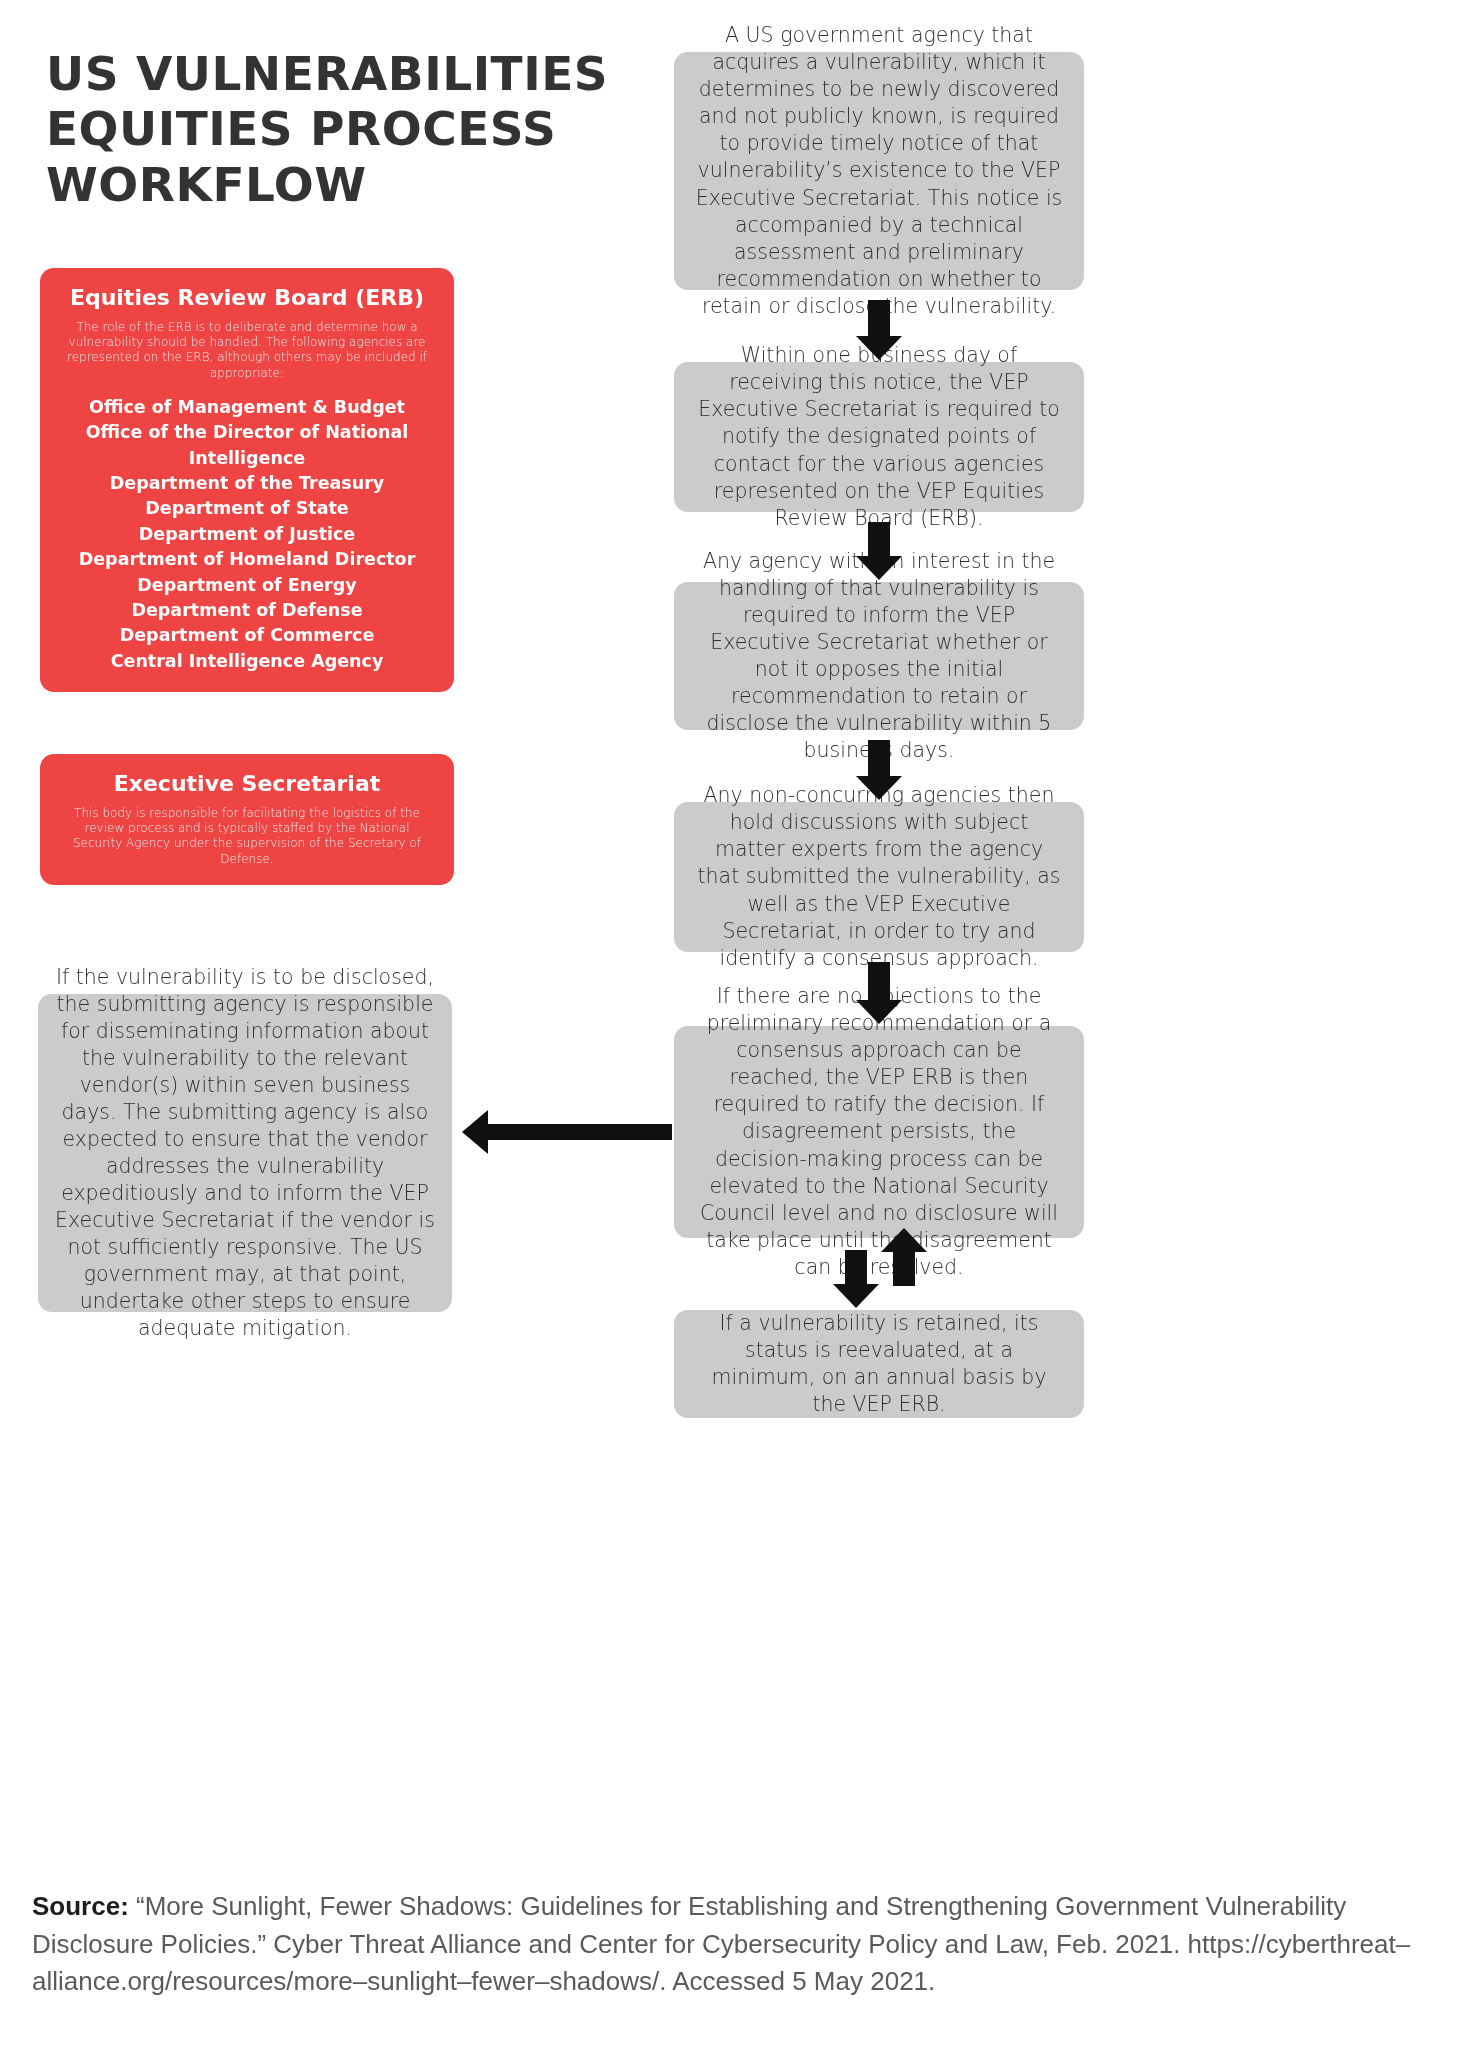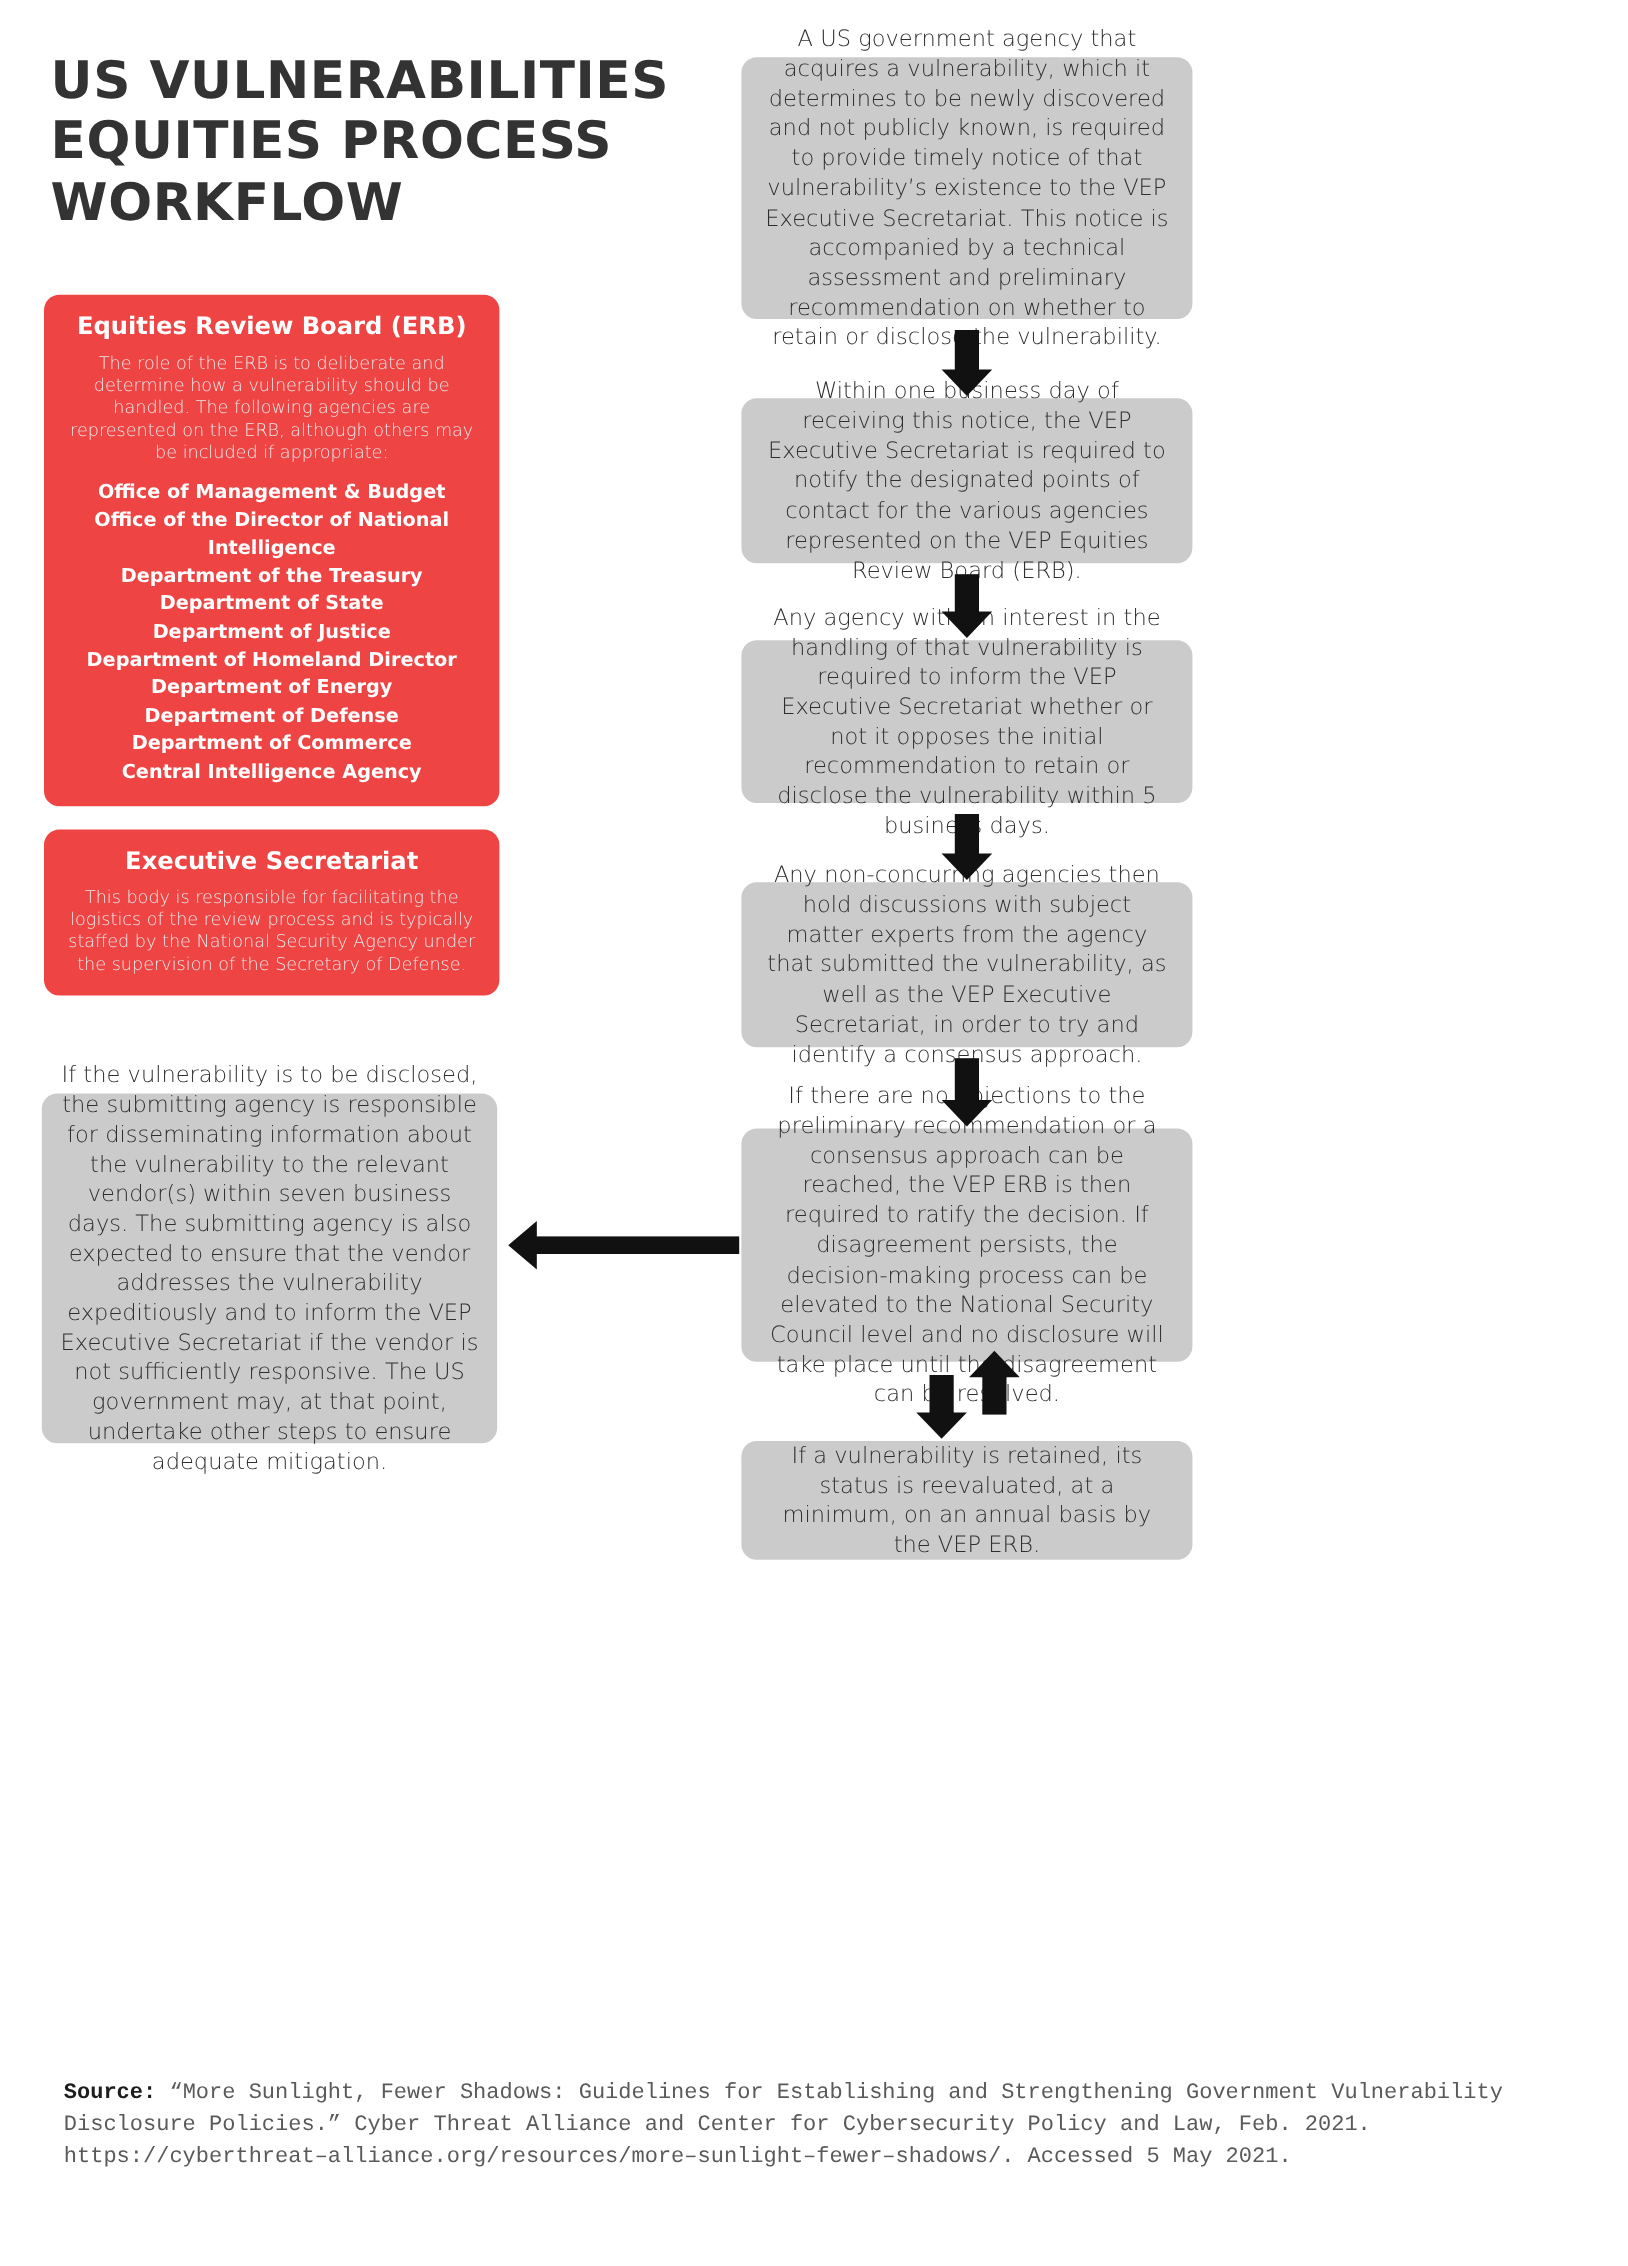--- a/index.html
+++ b/index.html
@@ -41,21 +41,21 @@
     text-align: center;
   }
   .dark-card .card-title {
     font-size: 22px;
     font-weight: bold;
     color: #ffffff;
     line-height: 1.25;
     margin-bottom: 8px;
   }
   .dark-card .card-body {
-    font-size: 16px;
+    font-size: 12px;
     line-height: 1.28;
     color: #e8e8e8;
     font-weight: 300;
   }
   .agency-list {
     margin-top: 14px;
   }
   .agency-list .agency {
     font-size: 17.5px;
     font-weight: bold;
@@ -159,25 +159,24 @@
   #arr-5 { left: 845px; top: 1250px; height: 36px; }
   #arr-6 { left: 893px; top: 1250px; height: 36px; }
   #arr-left { left: 486px; top: 1124px; width: 186px; }
 
   
   .source {
     position: absolute;
     left: 32px;
     top: 1888px;
     width: 1390px;
-    font-family: Liberation Mono, monospace;
-    font-size: 20px;
+    font-family: Liberation Sans, sans-serif;
+    font-size: 26px;
     line-height: 1.45;
     color: #5a5a5a;
-    margin-left: 26px;
   }
   .source .label {
     font-weight: bold;
     color: #1d1d1d;
   }
 </style>
 </head>
 <body>
 
 <div class="title">US VULNERABILITIES EQUITIES PROCESS WORKFLOW</div>

